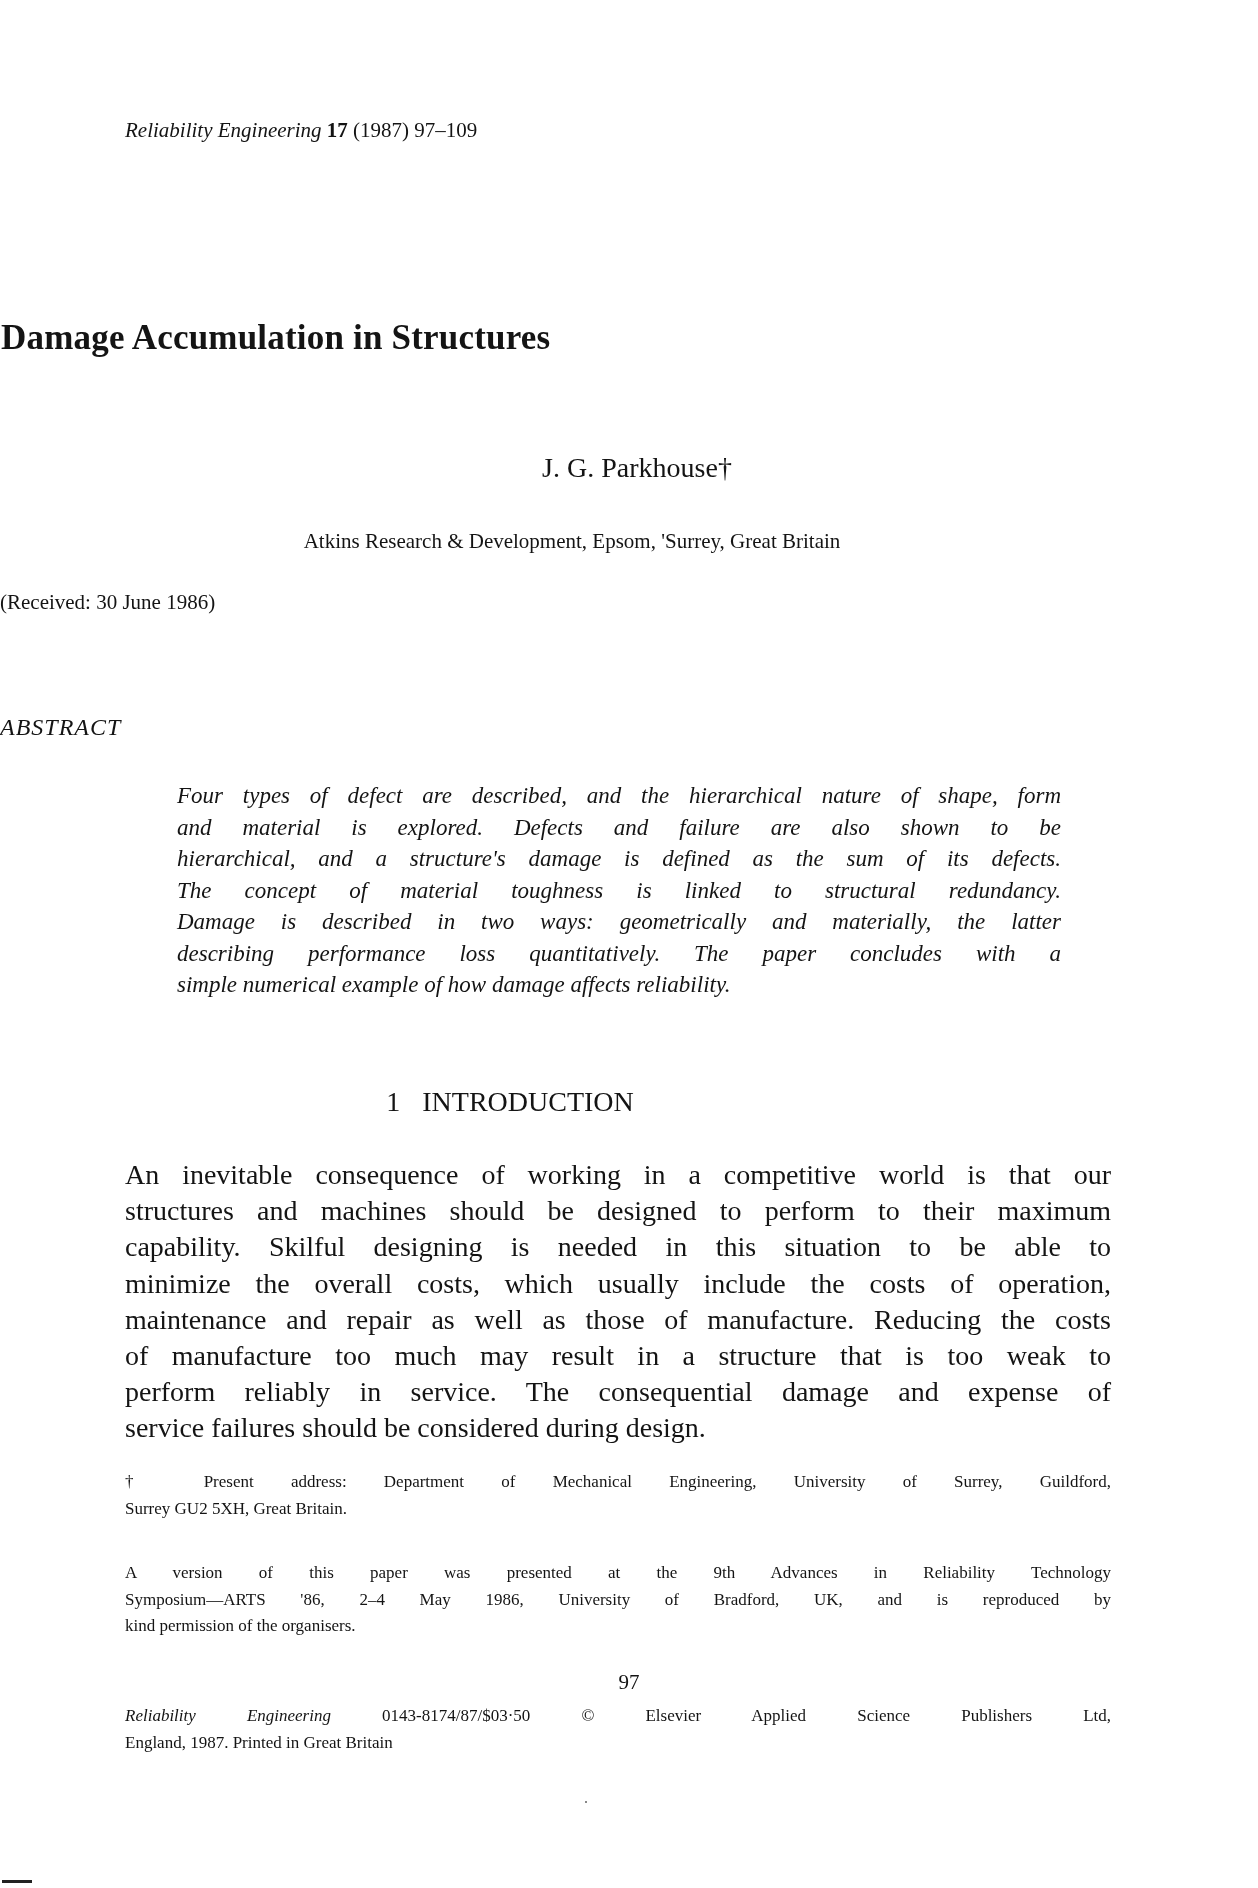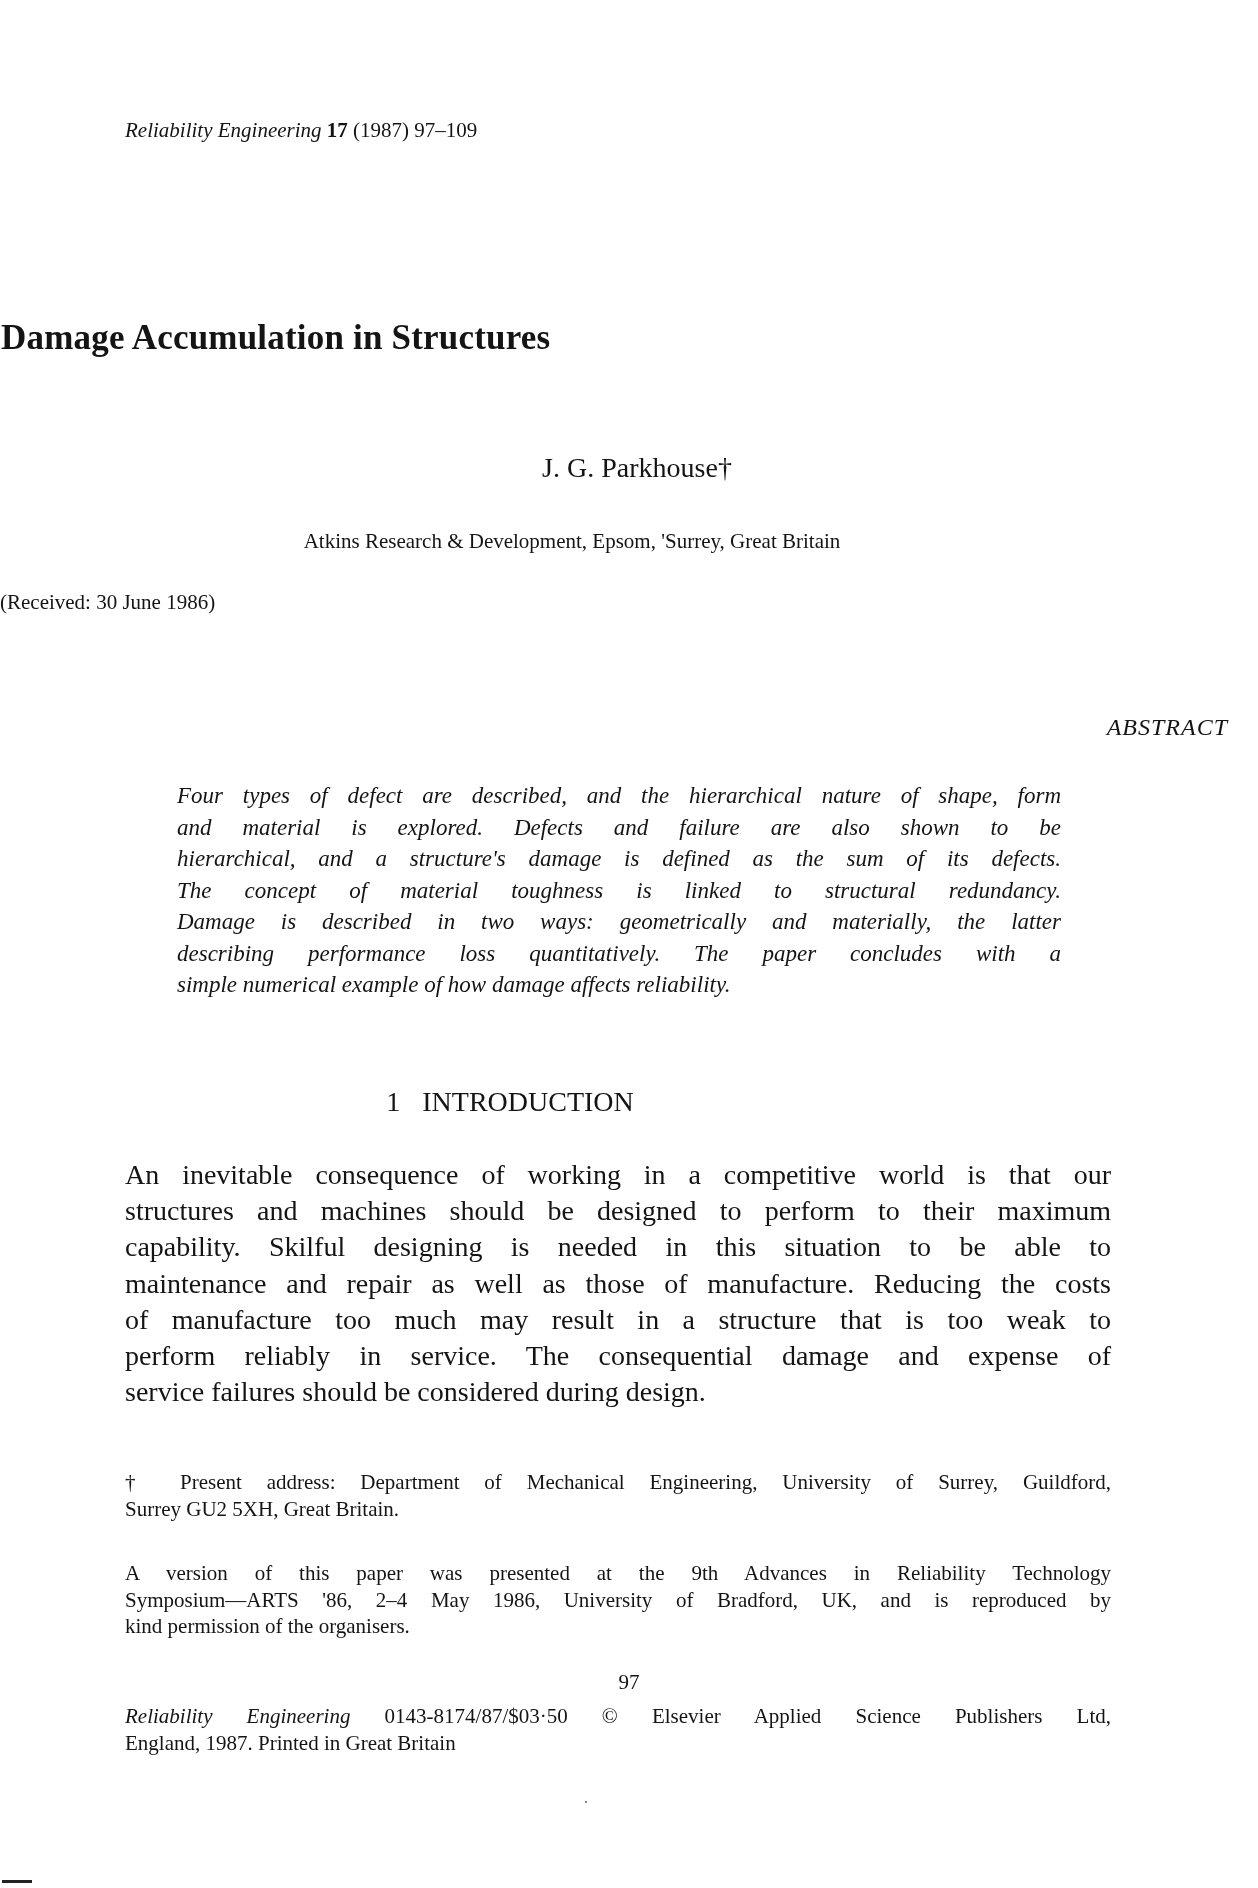--- a/index.html
+++ b/index.html
@@ -20,41 +20,41 @@
   .author {
     left: 0; width: 1258px; top: 452px; text-align: center; font-size: 28px; padding-left: 8px;
   }
   .affiliation {
     left: 0; width: 1144px; top: 529px; text-align: center; font-size: 21px;
   }
   .received {
     left: 0; width: 1258px; top: 590px; text-align: left; font-size: 21px;
   }
   .abstract-heading {
-    left: 0; width: 1228px; top: 714px; text-align: right;
+    left: 0; width: 1228px; top: 714px; text-align: left;
     font-size: 24px; font-style: italic; letter-spacing: 1px;
   }
   .abstract-body {
     left: 177px; width: 884px; top: 780px;
     font-size: 23px; font-style: italic; line-height: 31.5px;
     text-align: justify;
   }
   .abstract-body .line { display: block; text-align: justify; text-align-last: justify; white-space: nowrap; }
   .abstract-body .line.last { text-align-last: left; }
   .section-heading {
     left: 0; width: 1020px; top: 1086px; text-align: center; font-size: 28px;
   }
   .section-heading .num { margin-right: 22px; }
   .intro-body {
     left: 125px; width: 986px; top: 1157px;
     font-size: 28px; line-height: 36.2px;
   }
   .intro-body .line { display: block; text-align: justify; text-align-last: justify; white-space: nowrap; }
   .intro-body .line.last { text-align-last: left; }
-  .small-block { font-size: 21px; line-height: 26.5px; }
+  .small-block { font-size: 17px; line-height: 26.5px; }
   .footnote { left: 125px; width: 986px; top: 1469px; }
   .version-note { left: 125px; width: 986px; top: 1560px; }
   .small-block .line { display: block; text-align: justify; text-align-last: justify; white-space: nowrap; }
   .small-block .line.last { text-align-last: left; }
   .page-number {
     left: 0; width: 1258px; top: 1670px; text-align: center; font-size: 21px;
   }
   .publisher { left: 125px; width: 986px; top: 1703px; }
   .publisher .jname { font-style: italic; }
   .scan-mark {
@@ -92,20 +92,21 @@
 </div>
 
 <div class="abs section-heading">
   <span class="num">1</span><span>INTRODUCTION</span>
 </div>
 
 <div class="abs intro-body">
   <span class="line">An inevitable consequence of working in a competitive world is that our</span>
   <span class="line">structures and machines should be designed to perform to their maximum</span>
   <span class="line">capability. Skilful designing is needed in this situation to be able to</span>
+  <span class="line">minimize the overall costs, which usually include the costs of operation,</span>
   <span class="line">maintenance and repair as well as those of manufacture. Reducing the costs</span>
   <span class="line">of manufacture too much may result in a structure that is too weak to</span>
   <span class="line">perform reliably in service. The consequential damage and expense of</span>
   <span class="line last">service failures should be considered during design.</span>
 </div>
 
 <div class="abs small-block footnote">
   <span class="line">† Present address: Department of Mechanical Engineering, University of Surrey, Guildford,</span>
   <span class="line last">Surrey GU2 5XH, Great Britain.</span>
 </div>

